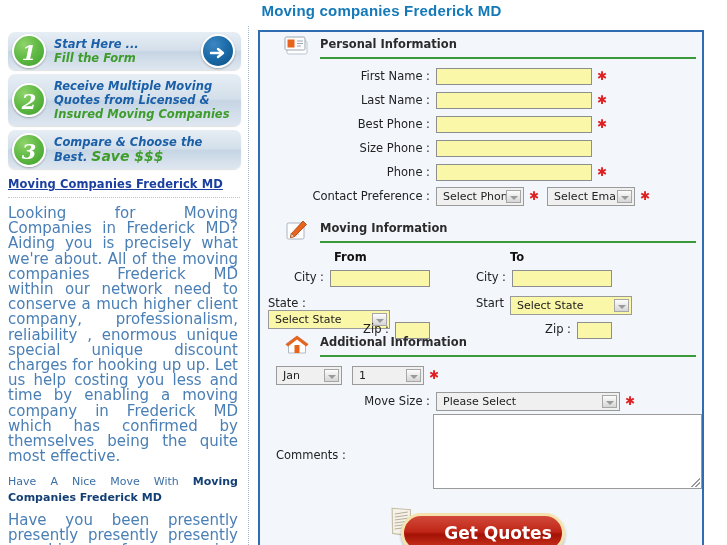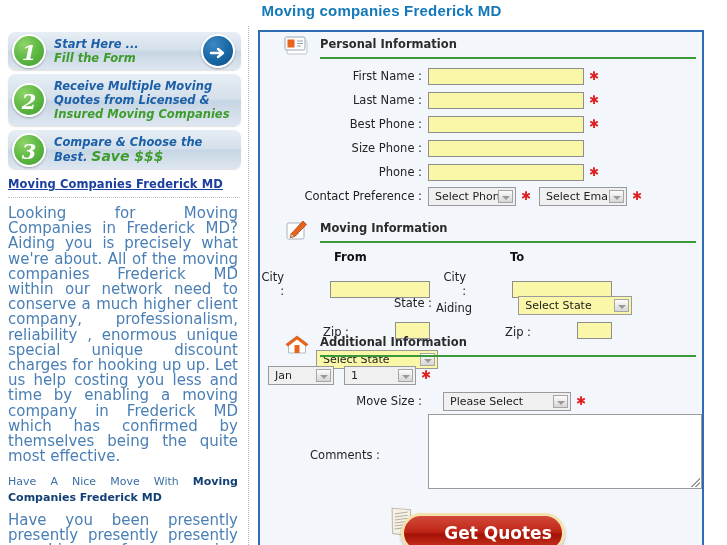--- a/index.html
+++ b/index.html
@@ -168,21 +168,21 @@
     font-weight: bold;
     color: #2b2b2b;
   }
   .sect-head .sect-rule {
     position: absolute;
     left: 54px; right: 0; bottom: 1px;
     height: 2px;
     background: #3a9a3a;
   }
 
-  .rows { padding: 4px 0 4px 8px; }
+  .rows { padding: 4px 0 4px 16px; }
 
   .frow {
     display: flex;
     align-items: center;
     height: 24px;
   }
   .flabel {
     width: 160px;
     text-align: right;
     padding-right: 6px;
@@ -239,45 +239,45 @@
     left: 3px; top: 5px;
     border-left: 4px solid transparent;
     border-right: 4px solid transparent;
     border-top: 4px solid #9a9a9a;
   }
   .sel.w-phone { width: 88px; }
   .sel.w-time  { width: 88px; }
   .sel.w-state { width: 122px; }
   .sel.w-mon   { width: 66px; }
   .sel.w-day   { width: 72px; }
-  .sel.w-size  { width: 128px; margin-left: 15px; }
+  .sel.w-size  { width: 184px; }
 
   
   .mv-grid { position: relative; height: 86px; }
   .mv-col-head {
     position: absolute;
     font-family: "DejaVu Sans", sans-serif;
     font-size: 11.5px;
     font-weight: bold;
     color: #111;
   }
-  .mv-item { position: absolute; display:flex; align-items:flex-end;gap:40px; }
+  .mv-item { position: absolute; display:flex; align-items:flex-start; }
   .mv-lab {
     font-family: "DejaVu Sans", sans-serif;
     font-size: 11.5px;
     color: #222;
     text-align: right;
     padding-right: 6px;
   }
 
   
   .cmt-row { display:flex; align-items:flex-start; }
   .cmt-label {
     width: 160px;
-    text-align: center;
+    text-align: left;
     padding-right: 6px;
     font-family: "DejaVu Sans", sans-serif;
     font-size: 11.5px;
     color: #222;
     box-sizing: border-box;
     padding-top: 34px;
   }
   .cmt-box {
     width: 274px;
     height: 75px;
@@ -467,21 +467,21 @@
     <div class="mv-item" style="left:0px; top:78px; width:170px; justify-content:flex-end;">
       <span class="mv-lab">Zip :</span>
       <input class="tbox w-sm" type="text" value="" style="">
     </div>
 
     <div class="mv-item" style="left:176px; top:26px; width:176px; justify-content:flex-end;">
       <span class="mv-lab">City :</span>
       <input class="tbox w-md" type="text" value="" style="">
     </div>
     <div class="mv-item" style="left:176px; top:52px; width:196px; justify-content:flex-end;">
-      <span class="mv-lab">Aiding</span>
+      <span class="mv-lab">Start</span>
       <div class="sel w-state yellow">
         <span>Select State</span>
         <span class="arrow"></span>
       </div>
     </div>
     <div class="mv-item" style="left:176px; top:78px; width:176px; justify-content:flex-end;">
       <span class="mv-lab">Zip :</span>
       <input class="tbox w-sm" type="text" value="" style="">
     </div>
   </div>

